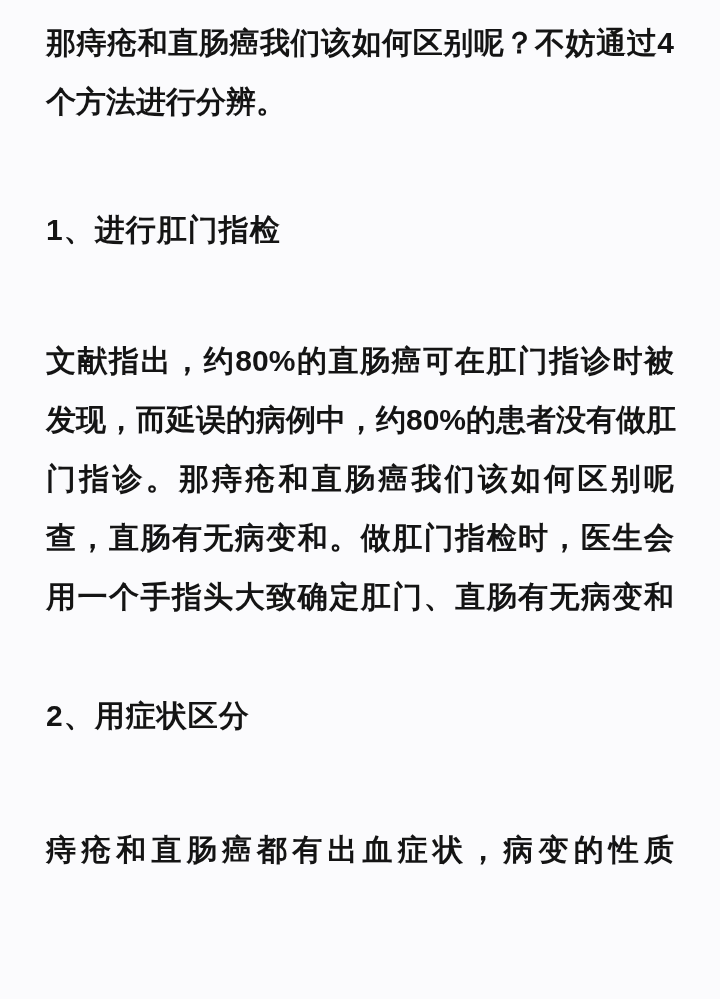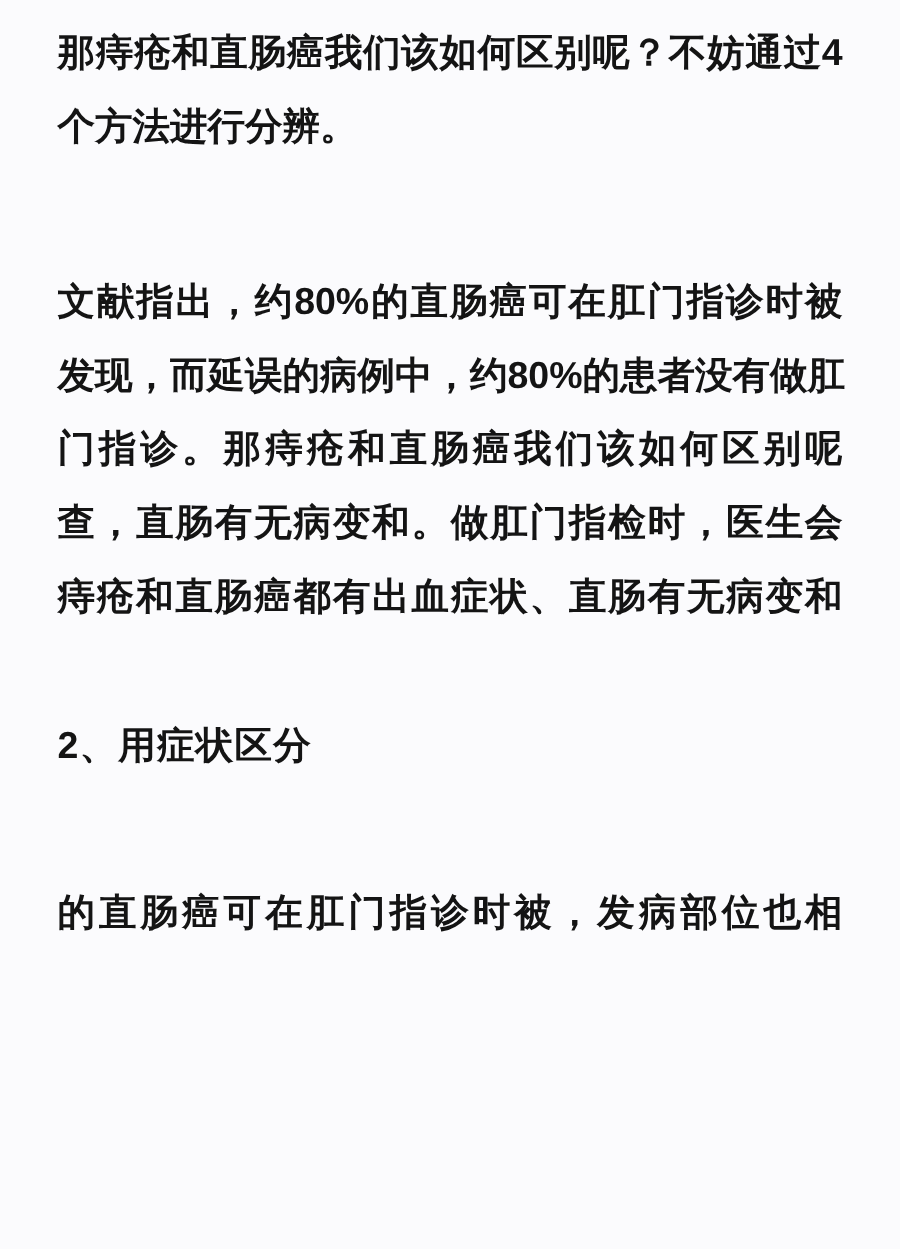--- a/index.html
+++ b/index.html
@@ -47,28 +47,29 @@
 </head>
 <body style="background: rgb(251, 251, 253); color: rgb(20, 20, 20);">
 
 <div class="article">
 
   <div class="para">
     <div class="line">那痔疮和直肠癌我们该如何区别呢？不妨通过4</div>
     <div class="line last">个方法进行分辨。</div>
   </div>
 
+  <h2 class="heading heading-1">1、进行肛门指检</h2>
 
   <div class="para body-1">
     <div class="line">文献指出，约80%的直肠癌可在肛门指诊时被</div>
     <div class="line">发现，而延误的病例中，约80%的患者没有做肛</div>
     <div class="line">门指诊。那痔疮和直肠癌我们该如何区别呢</div>
     <div class="line">查，直肠有无病变和。做肛门指检时，医生会</div>
-    <div class="line">痔疮和直肠癌都有出血症状、直肠有无病变和</div>
+    <div class="line">用一个手指头大致确定肛门、直肠有无病变和</div>
   </div>
 
   <h2 class="heading heading-2">2、用症状区分</h2>
 
   <div class="para body-2">
-    <div class="line">的直肠癌可在肛门指诊时被，发病部位也相</div>
+    <div class="line">痔疮和直肠癌都有出血症状，病变的性质</div>
   </div>
 
 </div>
 
 </body></html>

